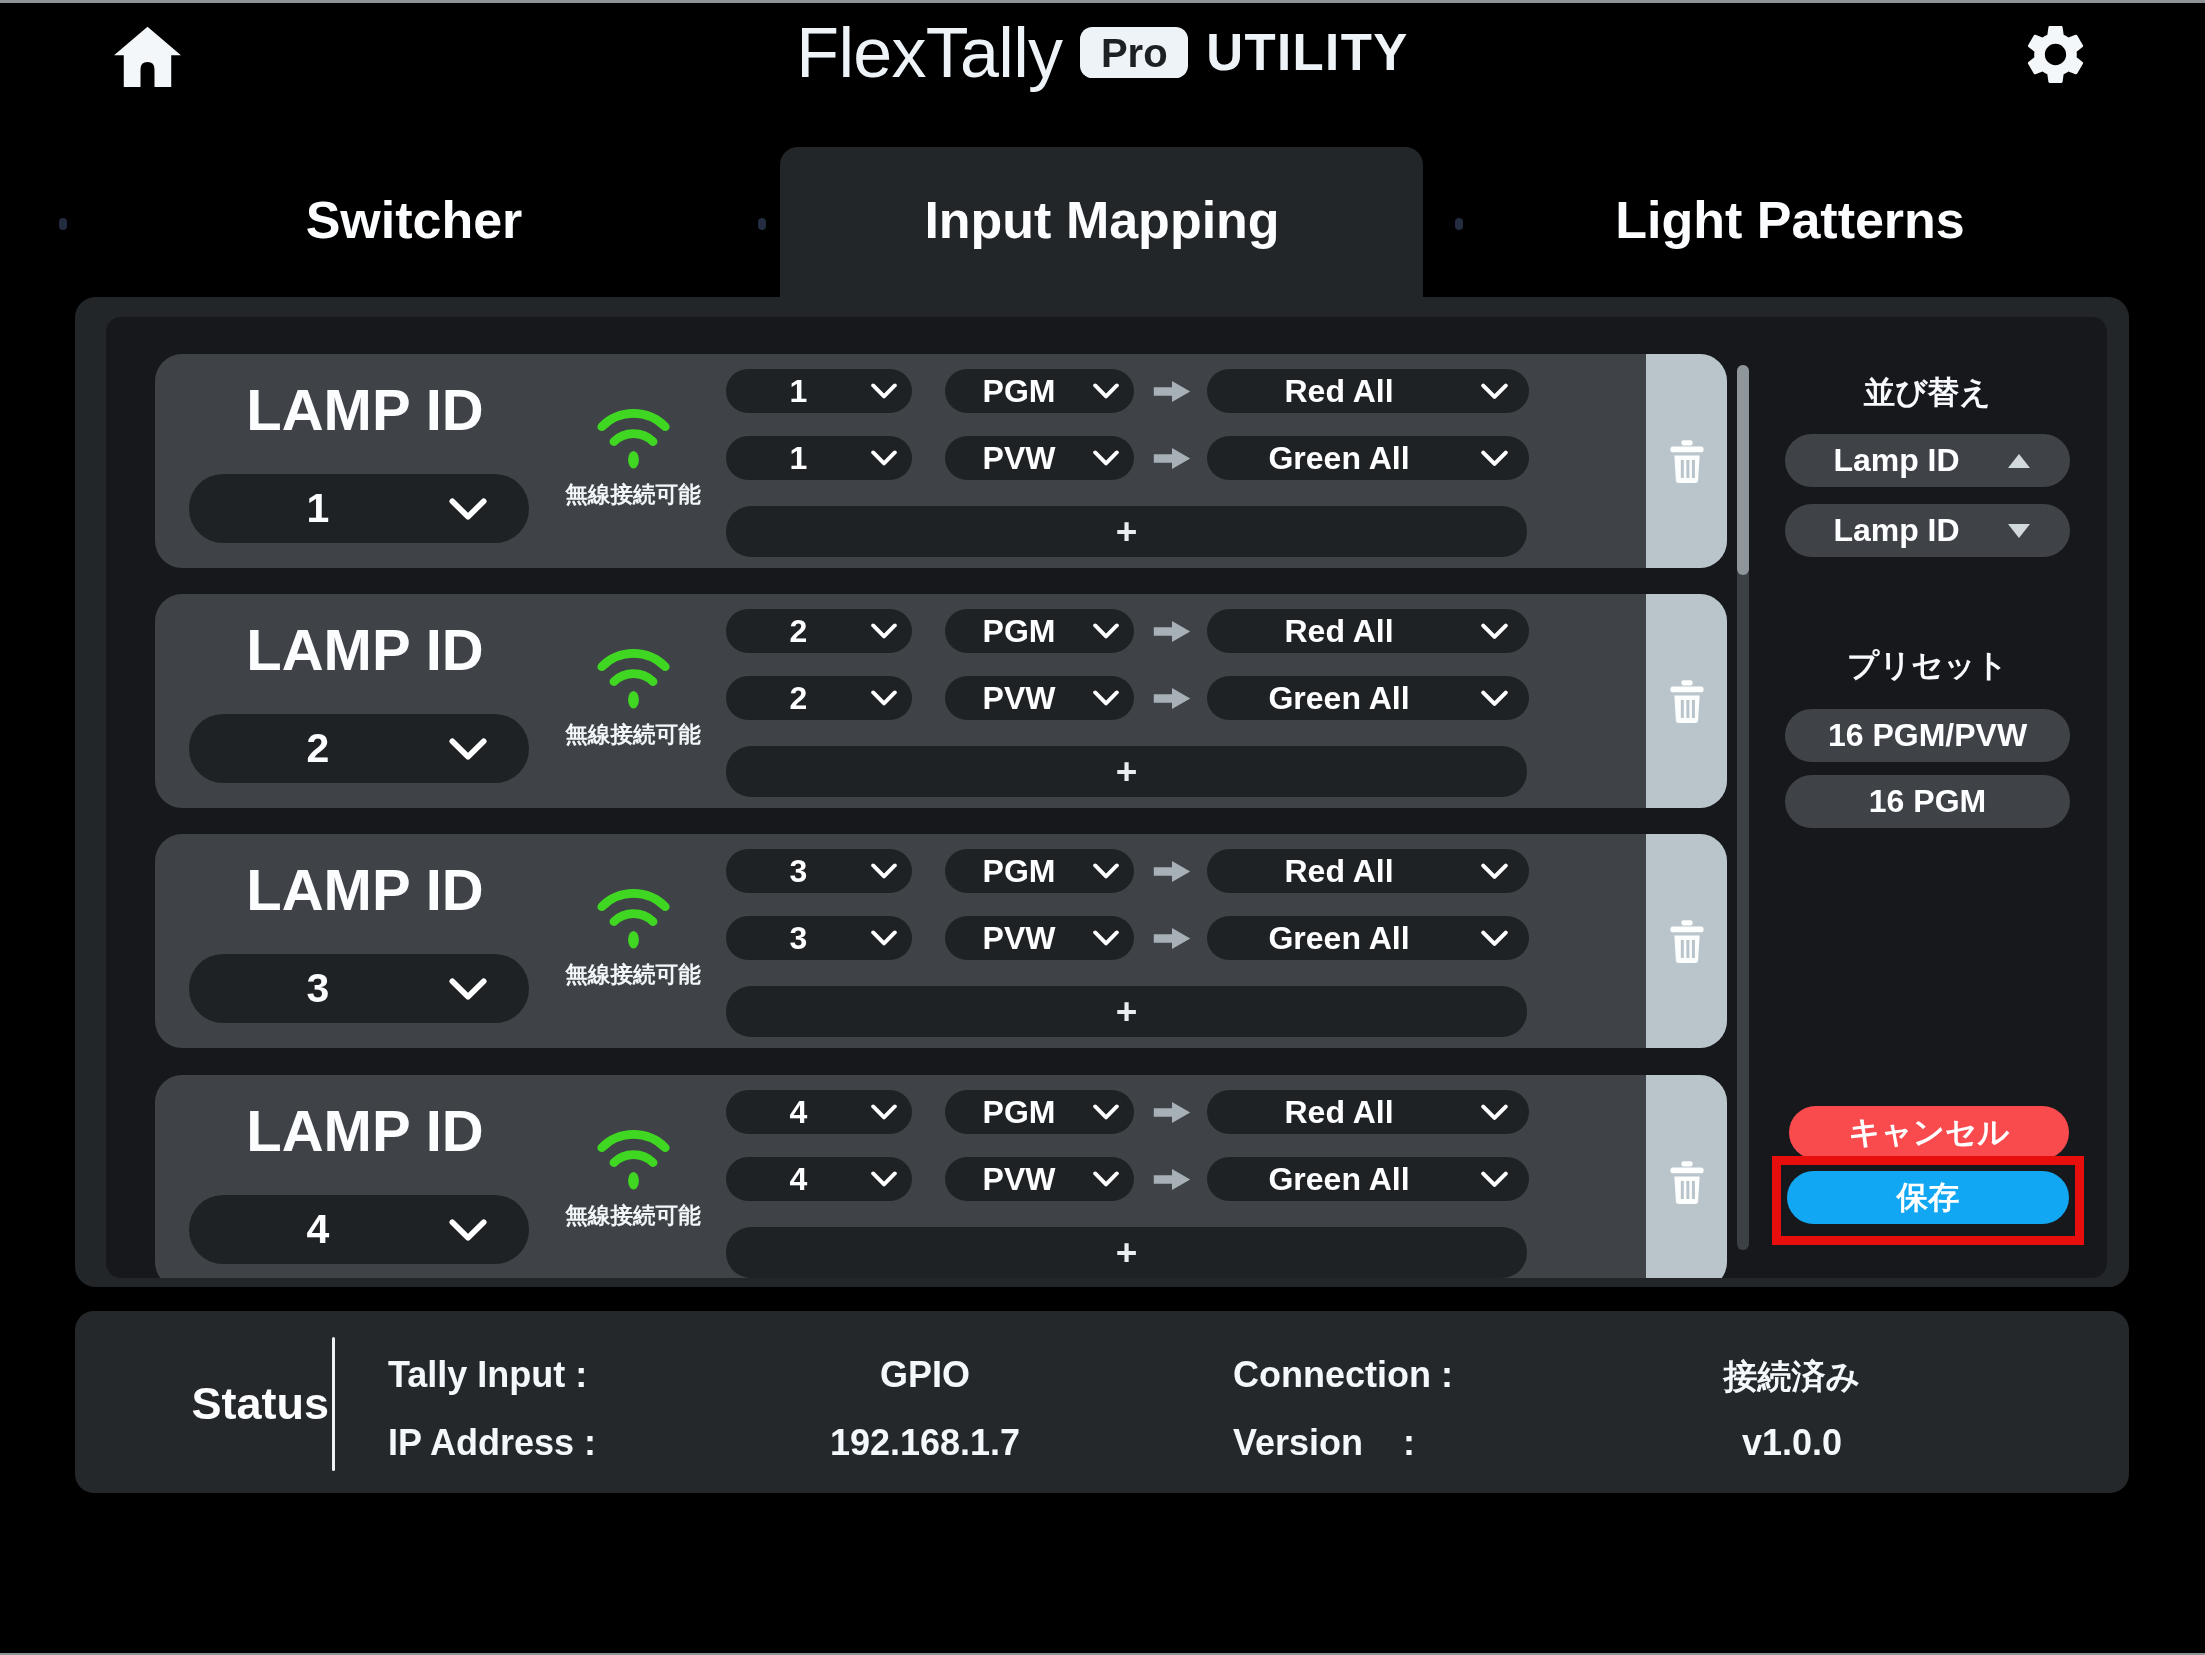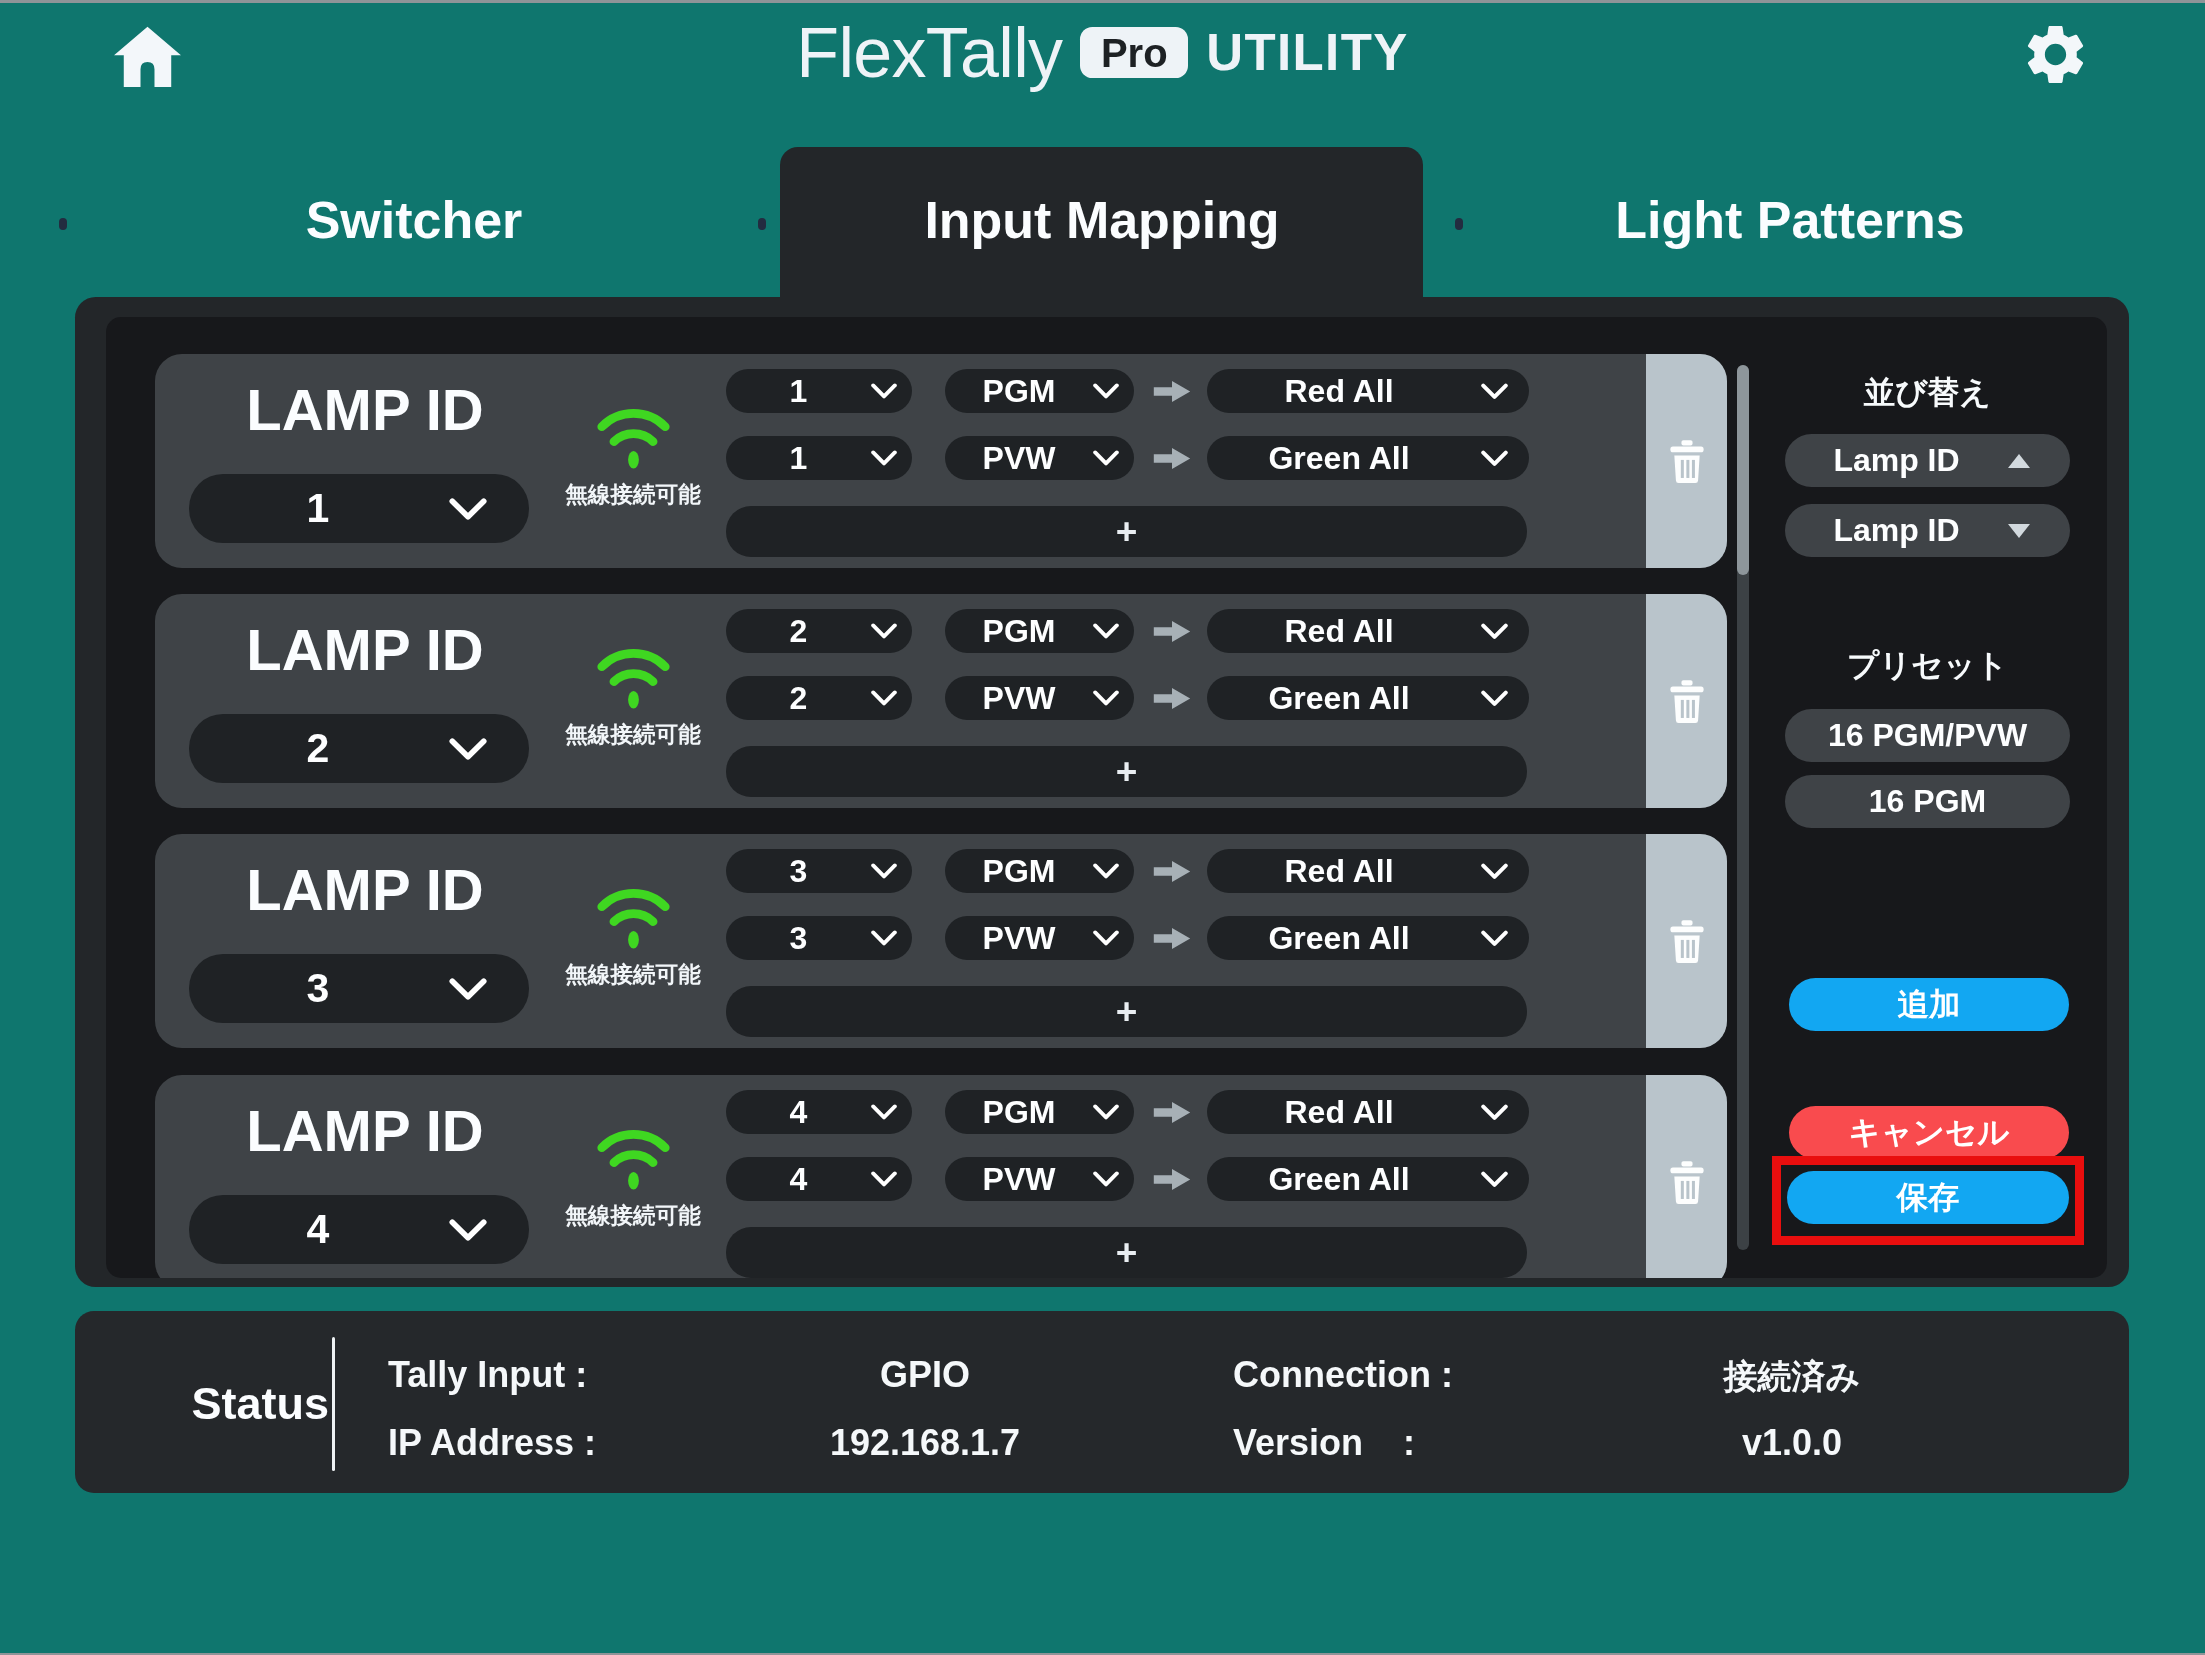--- a/index.html
+++ b/index.html
@@ -1,18 +1,18 @@
 <!DOCTYPE html>
 <html style="--accent_blue: #12a7f2; --danger_red: #f94b4e; --highlight_red: #e90e0e; --wifi_green: #3fd721; --trash_zone_gray: #b9c4cb;font-size:11px"><head>
 <meta charset="utf-8">
 <style>
   html,body{margin:0;padding:0;background:#141518;}
   .page{
     position:relative;width:2205px;height:1656px;overflow:hidden;
-    background:#0f766e;
+    background:#000000;
     font-family:"Liberation Sans","DejaVu Sans",sans-serif;
     color:#f5f8fa;
   }
   .frame-top,.frame-bottom{position:absolute;left:0;right:0;height:3.4px;background:#8f9498;z-index:50;}
   .frame-top{top:0}.frame-bottom{bottom:0}
 
   
   .icon-btn{position:absolute;display:flex;align-items:center;justify-content:center;cursor:pointer;}
   .home-btn{left:108px;top:18px;width:79px;height:77px;}
   .gear-btn{left:2016px;top:16.4px;width:79px;height:77px;}
@@ -486,21 +486,20 @@
     <span>Lamp ID</span>
     <span class="tri tri-up"></span>
   </div>
   <div class="side-pill sp-sort sp-desc">
     <span>Lamp ID</span>
     <span class="tri tri-down"></span>
   </div>
   <div class="side-heading h-preset">プリセット</div>
   <div class="side-pill sp-p1">16 PGM/PVW</div>
   <div class="side-pill sp-p2">16 PGM</div>
-  <div class="action-btn btn-add">追加</div>
   <div class="action-btn btn-cancel">キャンセル</div>
   <div class="save-highlight"></div>
   <div class="action-btn btn-save">保存</div>
 
   <div class="status-bar"></div>
   <div class="status-title">Status</div>
   <div class="status-divider"></div>
   <div class="st-label row-a col1l">Tally Input :</div>
   <div class="st-value row-a col1v">GPIO</div>
   <div class="st-label row-b col1l">IP Address :</div>

